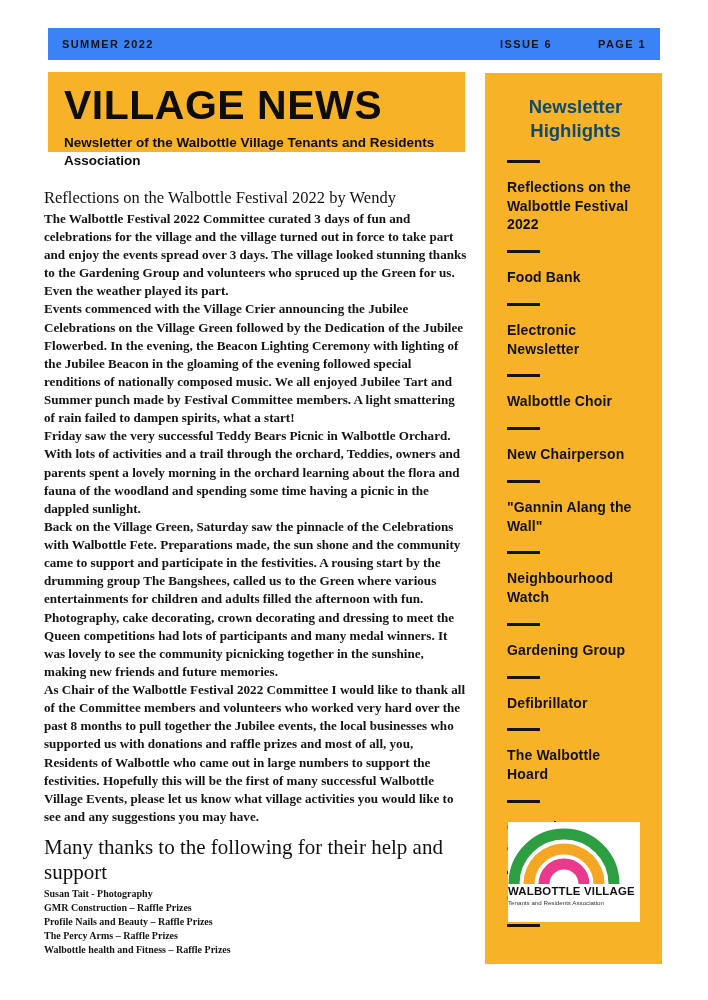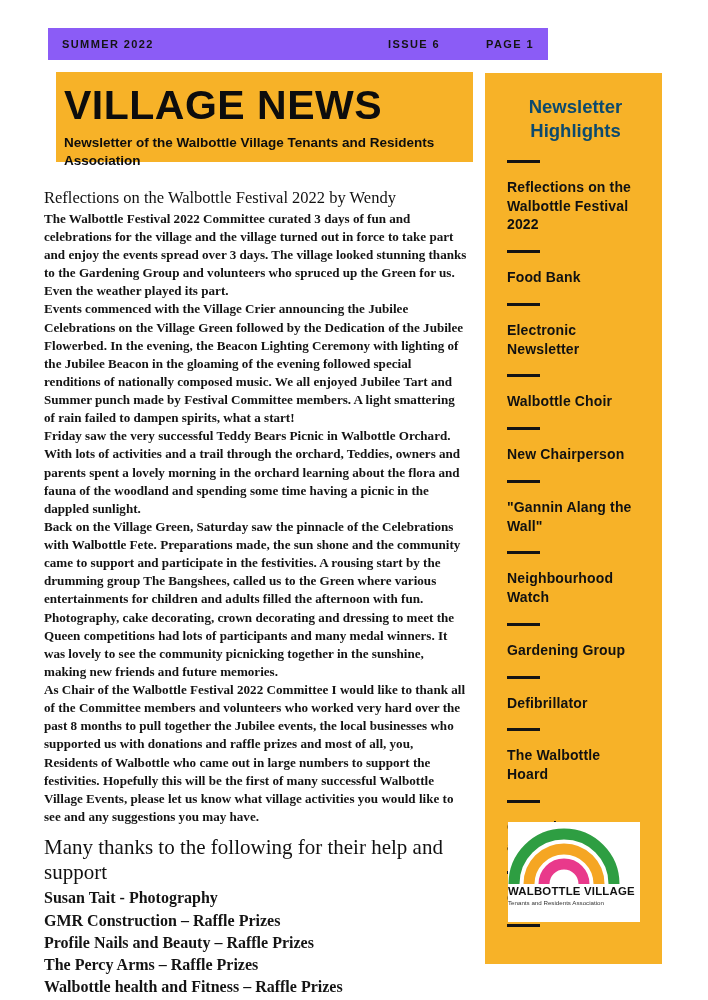--- a/index.html
+++ b/index.html
@@ -14,23 +14,23 @@
     overflow: hidden;
     font-family: "Liberation Sans", sans-serif;
     color: #111111;
   }
 
   
   .meta-band {
     position: absolute;
     left: 48px;
     top: 28px;
-    width: 500px;
+    width: 612px;
     height: 26px;
-    background: #8b5cf6;
+    background: #3b82f6;
     display: flex;
     align-items: center;
     box-sizing: border-box;
     padding: 16px 14px;
   }
   .meta-season {
     font-size: 11px;
     font-weight: bold;
     letter-spacing: 1.4px;
     color: #141414;
@@ -46,27 +46,27 @@
   .meta-page {
     font-size: 11px;
     font-weight: bold;
     letter-spacing: 1.4px;
     color: #141414;
   }
 
   
   .masthead {
     position: absolute;
-    left: 56px;
+    left: 48px;
     top: 72px;
     width: 417px;
-    height: 90px;
+    height: 80px;
     background: #F7B228;
     box-sizing: border-box;
-    padding: 12px 16px 10px 8px;
+    padding: 12px 16px 10px 16px;
   }
   .masthead-title {
     font-size: 41px;
     font-weight: bold;
     letter-spacing: 0.5px;
     line-height: 1.05;
     color: #0d0d0d;
     margin: 0 0 7px 0;
   }
   .masthead-sub {
@@ -110,21 +110,21 @@
     margin: 9px 0 2px 0;
     line-height: 1.2;
   }
   .thanks-list {
     list-style: none;
     margin: 0;
     padding: 0;
   }
   .thanks-list li {
     font-family: "Liberation Serif", serif;
-    font-size: 16px;
+    font-size: 10px;
     font-weight: bold;
     line-height: 1.385;
     color: #141414;
   }
 
   
   .sidebar {
     position: absolute;
     left: 485px;
     top: 73px;

